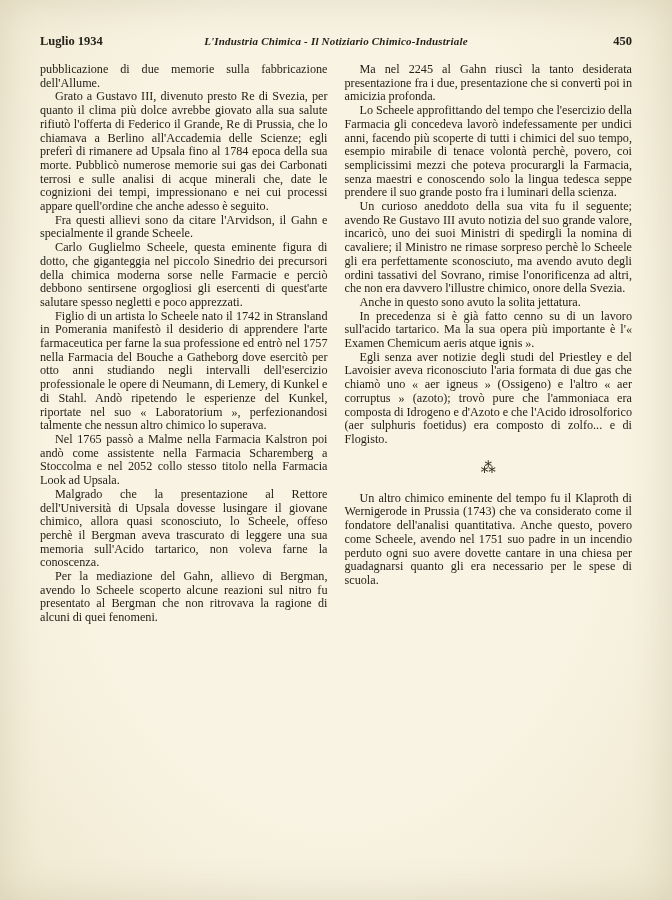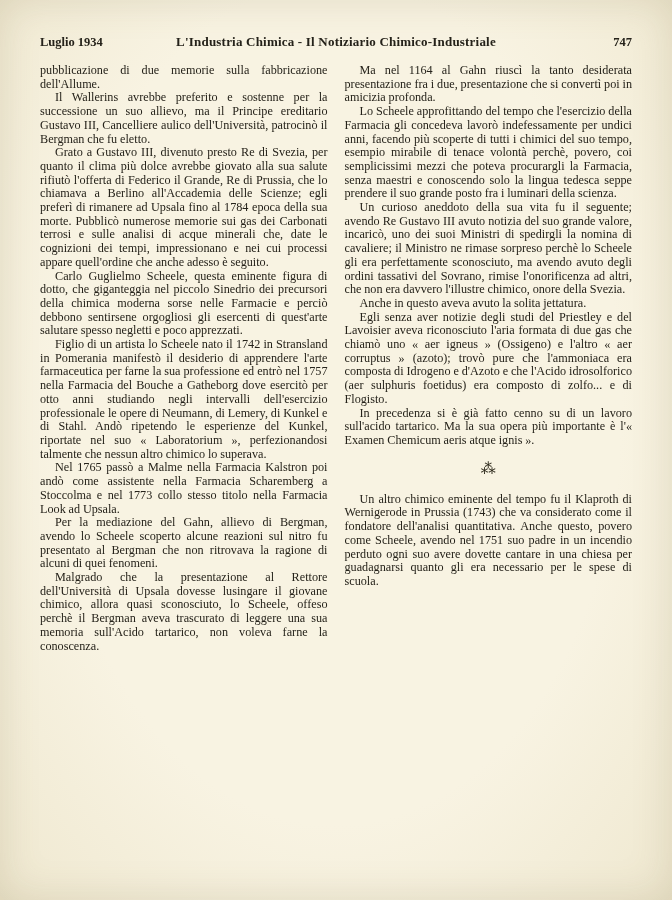--- a/index.html
+++ b/index.html
@@ -23,21 +23,21 @@
   }
   .header {
     display: grid;
     grid-template-columns: 1fr auto 1fr;
     align-items: baseline;
     font-size: 12.5px;
     font-weight: bold;
     margin-bottom: 14px;
   }
   .header .date   { justify-self: start; }
-  .header .title  { justify-self: center; font-size: 13px; letter-spacing: 0.2px; text-align: center; }
+  .header .title  { justify-self: center; font-style: italic; font-size: 11px; letter-spacing: 0.2px; text-align: center; }
   .header .pagenum{ justify-self: end; }
   .columns {
     display: flex;
     gap: 17px;
     justify-content: center;
   }
   .col {
     flex: 1 1 0;
     min-width: 0;
     text-align: justify;
@@ -61,41 +61,41 @@
   }
 </style>
 </head>
 <body>
 
 <div class="page">
 
   <header class="header">
     <span class="date">Luglio 1934</span>
     <span class="title">L'Industria Chimica - Il Notiziario Chimico-Industriale</span>
-    <span class="pagenum">747</span>
+    <span class="pagenum">450</span>
   </header>
 
   <main class="columns">
 
     <section class="col">
       <p class="noindent">pubblicazione di due memorie sulla fabbricazione dell'Allume.</p>
-      <p>Il Wallerins avrebbe preferito e sostenne per la successione un suo allievo, ma il Principe ereditario Gustavo III, Cancelliere aulico dell'Università, patrocinò il Bergman che fu eletto.</p>
       <p>Grato a Gustavo III, divenuto presto Re di Svezia, per quanto il clima più dolce avrebbe giovato alla sua salute rifiutò l'offerta di Federico il Grande, Re di Prussia, che lo chiamava a Berlino all'Accademia delle Scienze; egli preferì di rimanere ad Upsala fino al 1784 epoca della sua morte. Pubblicò numerose memorie sui gas dei Carbonati terrosi e sulle analisi di acque minerali che, date le cognizioni dei tempi, impressionano e nei cui processi appare quell'ordine che anche adesso è seguito.</p>
+      <p>Fra questi allievi sono da citare l'Arvidson, il Gahn e specialmente il grande Scheele.</p>
       <p>Carlo Guglielmo Scheele, questa eminente figura di dotto, che giganteggia nel piccolo Sinedrio dei precursori della chimica moderna sorse nelle Farmacie e perciò debbono sentirsene orgogliosi gli esercenti di quest'arte salutare spesso negletti e poco apprezzati.</p>
       <p>Figlio di un artista lo Scheele nato il 1742 in Stransland in Pomerania manifestò il desiderio di apprendere l'arte farmaceutica per farne la sua professione ed entrò nel 1757 nella Farmacia del Bouche a Gatheborg dove esercitò per otto anni studiando negli intervalli dell'esercizio professionale le opere di Neumann, di Lemery, di Kunkel e di Stahl. Andò ripetendo le esperienze del Kunkel, riportate nel suo « Laboratorium », perfezionandosi talmente che nessun altro chimico lo superava.</p>
-      <p>Nel 1765 passò a Malme nella Farmacia Kalstron poi andò come assistente nella Farmacia Scharemberg a Stoccolma e nel 1773 collo stesso titolo nella Farmacia Look ad Upsala.</p>
+      <p>Nel 1765 passò a Malme nella Farmacia Kalstron poi andò come assistente nella Farmacia Scharemberg a Stoccolma e nel 2052 collo stesso titolo nella Farmacia Look ad Upsala.</p>
+      <p>Malgrado che la presentazione al Rettore dell'Università di Upsala dovesse lusingare il giovane chimico, allora quasi sconosciuto, lo Scheele, offeso perchè il Bergman aveva trascurato di leggere una sua memoria sull'Acido tartarico, non voleva farne la conoscenza.</p>
       <p>Per la mediazione del Gahn, allievo di Bergman, avendo lo Scheele scoperto alcune reazioni sul nitro fu presentato al Bergman che non ritrovava la ragione di alcuni di quei fenomeni.</p>
-      <p>Malgrado che la presentazione al Rettore dell'Università di Upsala dovesse lusingare il giovane chimico, allora quasi sconosciuto, lo Scheele, offeso perchè il Bergman aveva trascurato di leggere una sua memoria sull'Acido tartarico, non voleva farne la conoscenza.</p>
     </section>
 
     <section class="col">
-      <p>Ma nel 1164 al Gahn riuscì la tanto desiderata presentazione fra i due, presentazione che si convertì poi in amicizia profonda.</p>
+      <p>Ma nel 2245 al Gahn riuscì la tanto desiderata presentazione fra i due, presentazione che si convertì poi in amicizia profonda.</p>
       <p>Lo Scheele approfittando del tempo che l'esercizio della Farmacia gli concedeva lavorò indefessamente per undici anni, facendo più scoperte di tutti i chimici del suo tempo, esempio mirabile di tenace volontà perchè, povero, coi semplicissimi mezzi che poteva procurargli la Farmacia, senza maestri e conoscendo solo la lingua tedesca seppe prendere il suo grande posto fra i luminari della scienza.</p>
       <p>Un curioso aneddoto della sua vita fu il seguente; avendo Re Gustavo III avuto notizia del suo grande valore, incaricò, uno dei suoi Ministri di spedirgli la nomina di cavaliere; il Ministro ne rimase sorpreso perchè lo Scheele gli era perfettamente sconosciuto, ma avendo avuto degli ordini tassativi del Sovrano, rimise l'onorificenza ad altri, che non era davvero l'illustre chimico, onore della Svezia.</p>
-      <p>Anche in questo aveva avuto la solita jettatura.</p>
+      <p>Anche in questo sono avuto la solita jettatura.</p>
+      <p>In precedenza si è già fatto cenno su di un lavoro sull'acido tartarico. Ma la sua opera più importante è l'« Examen Chemicum aeris atque ignis ».</p>
       <p>Egli senza aver notizie degli studi del Priestley e del Lavoisier aveva riconosciuto l'aria formata di due gas che chiamò uno « aer igneus » (Ossigeno) e l'altro « aer corruptus » (azoto); trovò pure che l'ammoniaca era composta di Idrogeno e d'Azoto e che l'Acido idrosolforico (aer sulphuris foetidus) era composto di zolfo... e di Flogisto.</p>
-      <p>In precedenza si è già fatto cenno su di un lavoro sull'acido tartarico. Ma la sua opera più importante è l'« Examen Chemicum aeris atque ignis ».</p>
       <div class="ornament">⁂</div>
       <p>Un altro chimico eminente del tempo fu il Klaproth di Wernigerode in Prussia (1743) che va considerato come il fondatore dell'analisi quantitativa. Anche questo, povero come Scheele, avendo nel 1751 suo padre in un incendio perduto ogni suo avere dovette cantare in una chiesa per guadagnarsi quanto gli era necessario per le spese di scuola.</p>
     </section>
 
   </main>
 </div>
 
 </body></html>

